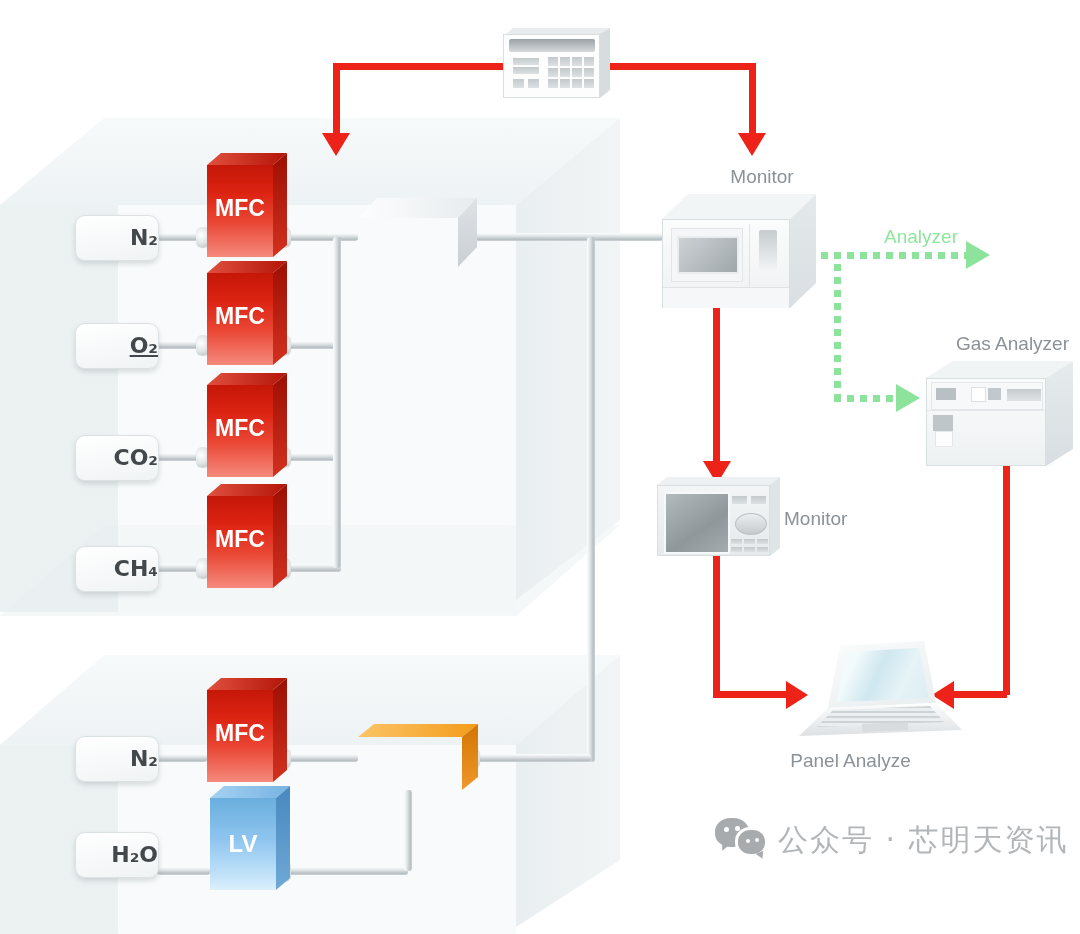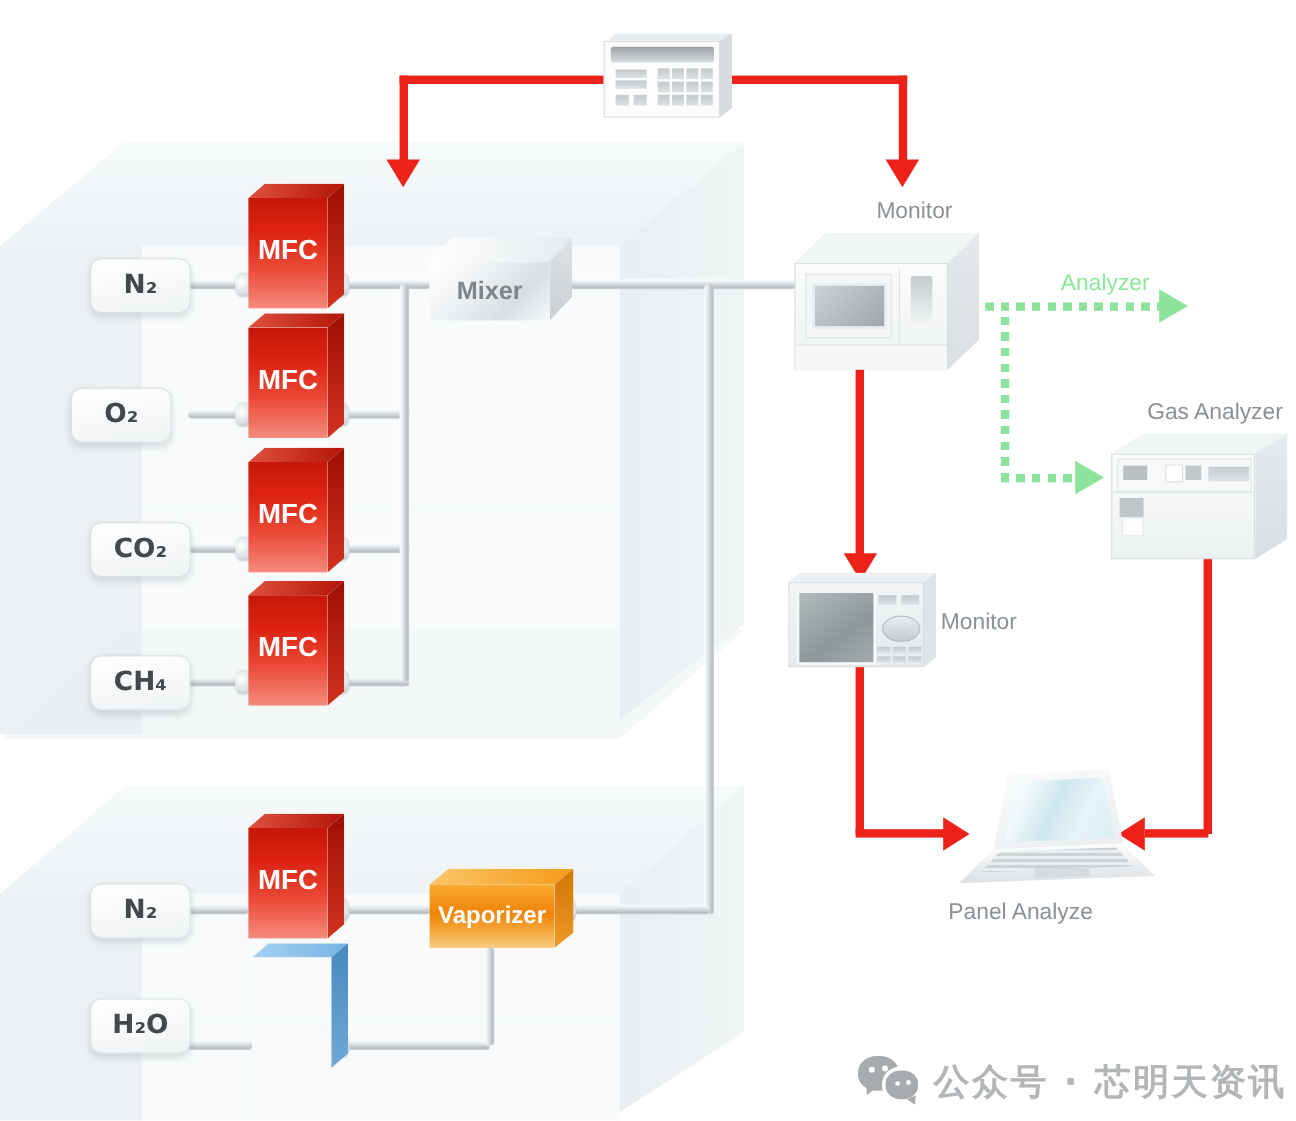--- a/index.html
+++ b/index.html
@@ -27,21 +27,21 @@
   .arr-right{width:0;height:0;border-top:14px solid transparent;border-bottom:14px solid transparent;border-left:22px solid var(--red);}
   .arr-left{width:0;height:0;border-top:14px solid transparent;border-bottom:14px solid transparent;border-right:22px solid var(--red);}
   
   .gdash-h{height:7px;background:repeating-linear-gradient(90deg,var(--green) 0 7px,transparent 7px 13px);}
   .gdash-v{width:7px;background:repeating-linear-gradient(180deg,var(--green) 0 7px,transparent 7px 13px);}
   .garr-right{width:0;height:0;border-top:14px solid transparent;border-bottom:14px solid transparent;border-left:24px solid var(--green);}
   
   .pill{width:82px;height:44px;border-radius:10px;border:1px solid #dce1e4;
         background:linear-gradient(170deg,#ffffff,#f0f3f4);
         box-shadow:0 3px 5px rgba(120,130,135,.25);
-        color:#42484c;font-weight:bold;font-size:22px;text-align:center;line-height:44px;
+        color:#42484c;font-weight:bold;font-size:22px;text-align:right;line-height:44px;
         font-family:"DejaVu Sans","Liberation Sans",sans-serif;}
   
   .mfc-front{width:66px;height:92px;background:linear-gradient(180deg,#c51708 0%,#dc2312 30%,#ea4634 62%,#f58a7d 100%);
              color:#fff;font-weight:bold;font-size:23px;text-align:center;padding-top:0;}
   .mfc-front span{display:block;margin-top:30px;}
   .mfc-top{width:80px;height:12px;clip-path:polygon(0 12px,66px 12px,80px 0,14px 0);background:linear-gradient(90deg,#e0503f,#b31507);}
   .mfc-side{width:14px;height:104px;clip-path:polygon(0 12px,14px 0,14px 92px,0 104px);background:linear-gradient(180deg,#9c0f03,#d2311f);}
   
   .lv-front{width:66px;height:92px;background:linear-gradient(180deg,#6aaede,#8ec5ef 45%,#c3e3f9 85%,#ddf0fc);
             color:#fff;font-weight:bold;font-size:24px;text-align:center;}
@@ -125,21 +125,21 @@
   <div class="abs rl" style="left:954px;top:691px;width:53px;height:7px;"></div>
   <div class="abs arr-left" style="left:932px;top:681px;"></div>
 
   <div class="abs gdash-h" style="left:821px;top:252px;width:147px;"></div>
   <div class="abs garr-right" style="left:966px;top:241px;"></div>
   <div class="abs gdash-v" style="left:834px;top:264px;height:133px;"></div>
   <div class="abs gdash-h" style="left:834px;top:395px;width:64px;"></div>
   <div class="abs garr-right" style="left:896px;top:384px;"></div>
 
   <div class="abs pill" style="left:75px;top:215px;">N₂</div>
-  <div class="abs pill" style="left:59px;top:323px;">O₂</div>
+  <div class="abs pill" style="left:75px;top:323px;text-decoration:underline;">O₂</div>
   <div class="abs pill" style="left:75px;top:435px;">CO₂</div>
   <div class="abs pill" style="left:75px;top:546px;">CH₄</div>
   <div class="abs pill" style="left:75px;top:736px;">N₂</div>
   <div class="abs pill" style="left:75px;top:832px;">H₂O</div>
 
   <div class="abs mfc-top" style="left:207px;top:153px;"></div>
   <div class="abs mfc-side" style="left:273px;top:153px;"></div>
   <div class="abs mfc-front" style="left:207px;top:165px;">
       <span>MFC</span>
     </div>
@@ -163,28 +163,29 @@
     </div>
 
   <div class="abs mfc-top" style="left:207px;top:678px;"></div>
   <div class="abs mfc-side" style="left:273px;top:678px;"></div>
   <div class="abs mfc-front" style="left:207px;top:690px;">
       <span>MFC</span>
     </div>
 
   <div class="abs lv-top" style="left:210px;top:786px;"></div>
   <div class="abs lv-side" style="left:276px;top:786px;"></div>
+  <div class="abs lv-front" style="left:210px;top:798px;">
+      <span>LV</span>
+    </div>
 
   <div class="abs vap-top" style="left:358px;top:724px;"></div>
   <div class="abs vap-side" style="left:462px;top:724px;"></div>
-  <div class="abs vap-front" style="left:358px;top:737px;">Vaporizer</div>
 
   <div class="abs mix-top" style="left:358px;top:198px;"></div>
   <div class="abs mix-side" style="left:458px;top:198px;"></div>
-  <div class="abs mix-front" style="left:358px;top:218px;">Mixer</div>
 
   <div class="abs" style="left:503px;top:28px;width:110px;height:70px;">
     <div class="abs" style="left:3px;top:0;width:104px;height:6px;clip-path:polygon(0 6px,97px 6px,104px 0,7px 0);background:#e8ecee;"></div>
     <div class="abs" style="left:97px;top:0;width:10px;height:70px;clip-path:polygon(0 6px,10px 0,10px 62px,0 70px);background:#d7dcdf;"></div>
     <div class="abs dev-front" style="left:0;top:6px;width:97px;height:64px;background:#fdfdfd;">
       <div class="abs" style="left:5px;top:4px;width:86px;height:13px;background:linear-gradient(180deg,#9ba2a6,#d6dadd);border-radius:2px;"></div>
       <div class="abs btn" style="left:9px;top:23px;width:26px;height:7px;"></div>
       <div class="abs btn" style="left:9px;top:32px;width:26px;height:7px;"></div>
       <div class="abs btn" style="left:9px;top:44px;width:11px;height:9px;"></div>
       <div class="abs btn" style="left:24px;top:44px;width:11px;height:9px;"></div>
@@ -254,21 +255,21 @@
     <div class="abs" style="left:27px;top:71px;width:127px;height:21px;clip-path:polygon(12.6% 19%,89% 0,100% 76%,0 100%);background:repeating-linear-gradient(180deg,#ced3d6 0 2px,#ebeef0 2px 5px);"></div>
     <div class="abs" style="left:72px;top:88px;width:46px;height:8px;transform:skewY(-2deg);background:#d8dcdf;"></div>
   </div>
 
   <div class="abs lbl" style="left:702px;top:166px;width:120px;">Monitor</div>
   <div class="abs lbl" style="left:876px;top:226px;width:90px;color:#8ce79b;">Analyzer</div>
   <div class="abs lbl" style="left:940px;top:333px;width:145px;">Gas Analyzer</div>
   <div class="abs lbl" style="left:784px;top:508px;width:90px;text-align:left;">Monitor</div>
   <div class="abs lbl" style="left:773px;top:750px;width:155px;">Panel Analyze</div>
 
-  <div class="abs" style="left:715px;top:872px;width:360px;height:56px;font-weight:bold;">
+  <div class="abs" style="left:715px;top:810px;width:360px;height:56px;">
     <div class="abs" style="left:0;top:4px;width:56px;height:46px;">
       <div class="abs bubble" style="left:0;top:4px;width:34px;height:29px;"></div>
       <div class="abs" style="left:5px;top:29px;width:0;height:0;border-left:4px solid transparent;border-right:4px solid transparent;border-top:8px solid #a7abae;transform:rotate(25deg);"></div>
       <div class="abs eye" style="left:9px;top:13px;width:5px;height:5px;"></div>
       <div class="abs eye" style="left:20px;top:12px;width:5px;height:5px;"></div>
       <div class="abs bubble" style="left:23px;top:16px;width:27px;height:24px;box-shadow:0 0 0 3px #ffffff;"></div>
       <div class="abs" style="left:42px;top:38px;width:0;height:0;border-left:4px solid transparent;border-right:4px solid transparent;border-top:7px solid #a7abae;transform:rotate(-25deg);"></div>
       <div class="abs eye" style="left:31px;top:25px;width:4px;height:4px;"></div>
       <div class="abs eye" style="left:40px;top:24px;width:4px;height:4px;"></div>
     </div>

